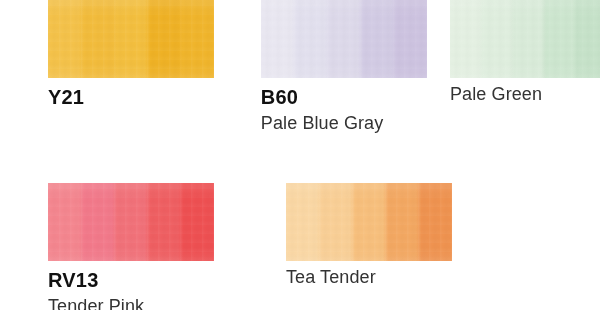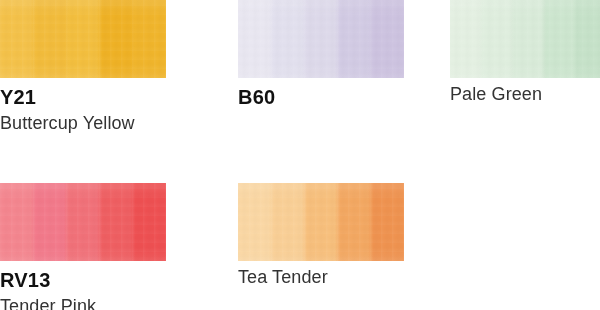--- a/index.html
+++ b/index.html
@@ -31,21 +31,21 @@
     display: flex;
   }
   .swatch-row.row-top    { top: 0px;   height: 150px; }
   .swatch-row.row-bottom { top: 183px; height: 145px; }
 
   
   .swatch-card {
     position: relative;
     box-sizing: border-box;
   }
-  .swatch-card.col-0 { width: 220px; padding-left: 0px;  }
+  .swatch-card.col-0 { width: 220px; padding-left: 0px; margin-left: 48px;  }
   .swatch-card.col-1 { width: 218px; padding-left: 18px; }
   .swatch-card.col-2 { width: 162px; padding-left: 12px; }
 
   
   .chip {
     position: relative;
     height: 78px;
     width: 166px;
     overflow: hidden;
   }
@@ -112,30 +112,30 @@
 
   <div class="swatch-row row-top">
 
     <div class="swatch-card col-0">
       <div class="chip">
         <span class="chip-bands" style="background: linear-gradient(90deg, rgb(244, 194, 74) 0%, rgb(244, 194, 74) 18.4%, rgb(242, 188, 60) 21.6%, rgb(242, 188, 60) 38.4%, rgb(243, 191, 63) 41.6%, rgb(243, 191, 63) 58.4%, rgb(239, 178, 38) 61.6%, rgb(239, 178, 38) 78.4%, rgb(240, 181, 44) 81.6%, rgb(240, 181, 44) 100%);"></span>
         <span class="chip-grain"></span>
         <span class="chip-sheen"></span>
       </div>
       <div class="chip-code">Y21</div>
-      <div class="chip-name">Buttercup Yellow</div>
     </div>
 
     <div class="swatch-card col-1">
       <div class="chip">
         <span class="chip-bands" style="background: linear-gradient(90deg, rgb(233, 231, 241) 0%, rgb(233, 231, 241) 18.4%, rgb(226, 224, 238) 21.6%, rgb(226, 224, 238) 38.4%, rgb(221, 217, 234) 41.6%, rgb(221, 217, 234) 58.4%, rgb(210, 203, 228) 61.6%, rgb(210, 203, 228) 78.4%, rgb(205, 195, 224) 81.6%, rgb(205, 195, 224) 100%);"></span>
         <span class="chip-grain"></span>
         <span class="chip-sheen"></span>
       </div>
       <div class="chip-code">B60</div>
+      <div class="chip-name">Pale Blue Gray</div>
     </div>
 
     <div class="swatch-card col-2">
       <div class="chip">
         <span class="chip-bands" style="background: linear-gradient(90deg, rgb(228, 240, 226) 0%, rgb(228, 240, 226) 18.4%, rgb(223, 238, 222) 21.6%, rgb(223, 238, 222) 38.4%, rgb(217, 235, 217) 41.6%, rgb(217, 235, 217) 58.4%, rgb(205, 230, 207) 61.6%, rgb(205, 230, 207) 78.4%, rgb(198, 226, 201) 81.6%, rgb(198, 226, 201) 100%);"></span>
         <span class="chip-grain"></span>
         <span class="chip-sheen"></span>
       </div>
       <div class="chip-name">Pale Green</div>
     </div>

